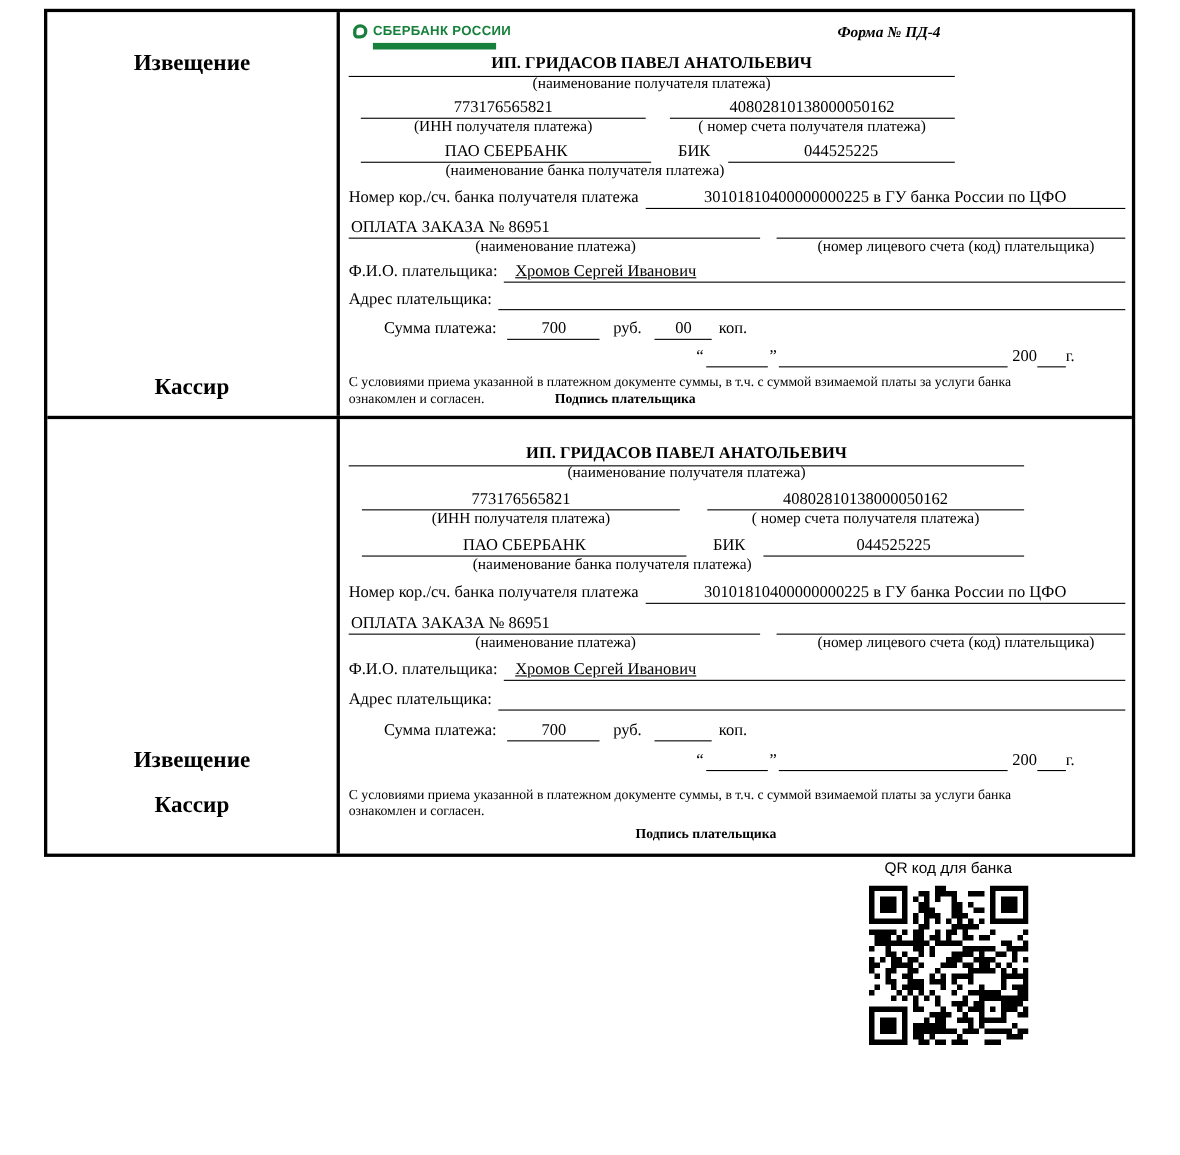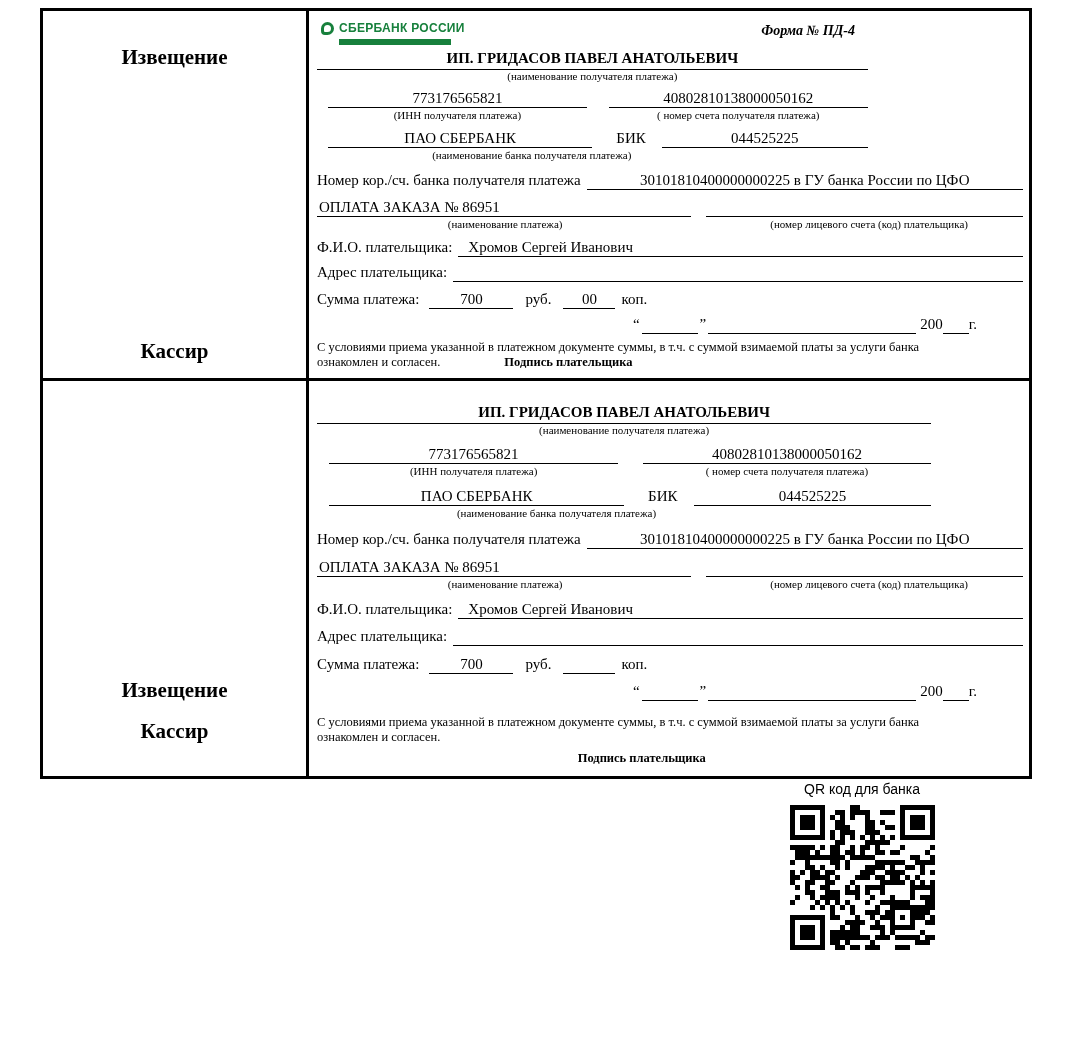--- a/index.html
+++ b/index.html
@@ -21,21 +21,21 @@
   .sec-top .stub{ justify-content:space-between; padding:34px 0 14px; }
   .sec-bottom .stub{ justify-content:flex-end; gap:16px; padding-bottom:32px; }
   .fbody{ flex:1 1 auto; padding:4px 6px 8px 8px; min-width:0; }
   .sec-bottom .fbody{ padding-top:16px; }
 
   .row{ display:flex; align-items:flex-end; }
   .u{ border-bottom:1px solid #000; line-height:18px; min-height:17px; }
   .center{ text-align:center; }
   .left{ text-align:left; }
   .grow{ flex:1 1 auto; }
-  .caption{ font-size:11px; line-height:13px; }
+  .caption{ font-size:14px; line-height:13px; }
   .lbl{ font-size:15px; white-space:nowrap; padding-right:6px; }
   .fbody{ font-size:15px; line-height:19px; }
 
   
   .logo-row{ display:flex; justify-content:space-between; align-items:flex-start; margin-top:4px; height:28px; }
   .sber{ display:flex; flex-direction:column; margin-left:4px;justify-content:space-between; }
   .sber-top{ display:flex; align-items:center; gap:5px; }
   .sber-icon{
     width:13px; height:13px; border:3px solid var(--logo-color); border-radius:50% 50% 50% 4px;
     display:inline-block;
@@ -66,25 +66,25 @@
   .sec-bottom .corr-row{ margin-top:10px; }
   .purpose-row{ margin-top:8px; gap:15px;justify-content:flex-end; }
   .sec-bottom .purpose-row{ margin-top:9px; }
   .uP{ width:53%; padding-left:2px; }
   .pcaps-row{ margin-top:1px; gap:24px; }
   .pcaps-row .uP{ text-align:center; border:0; }
   .pcaps-row .grow{ text-align:center; }
 
   .fio-row{ margin-top:7px; }
   .sec-bottom .fio-row{ margin-top:9px; }
-  .pad{ padding-left:10px; }
+  .pad{ padding-left:10px;text-decoration:underline; }
   .addr-row{ margin-top:6px; }
   .sec-bottom .addr-row{ margin-top:8px; }
 
-  .amount-row{ margin-top:8px; }
+  .amount-row{ margin-top:8px;margin-left:32px; }
   .sec-bottom .amount-row{ margin-top:9px; }
   .uRub{ width:84px; margin-left:4px; }
   .rub-w{ padding:0 12px 0 12px; }
   .uKop{ width:52px; }
   .kop-w{ padding-left:6px; }
 
   .date-row{ margin-top:6px; justify-content:flex-end; padding-right:46px; }
   .sec-bottom .date-row{ margin-top:8px; }
   .uQ1{ width:56px; }
   .uQ2{ width:208px; }

